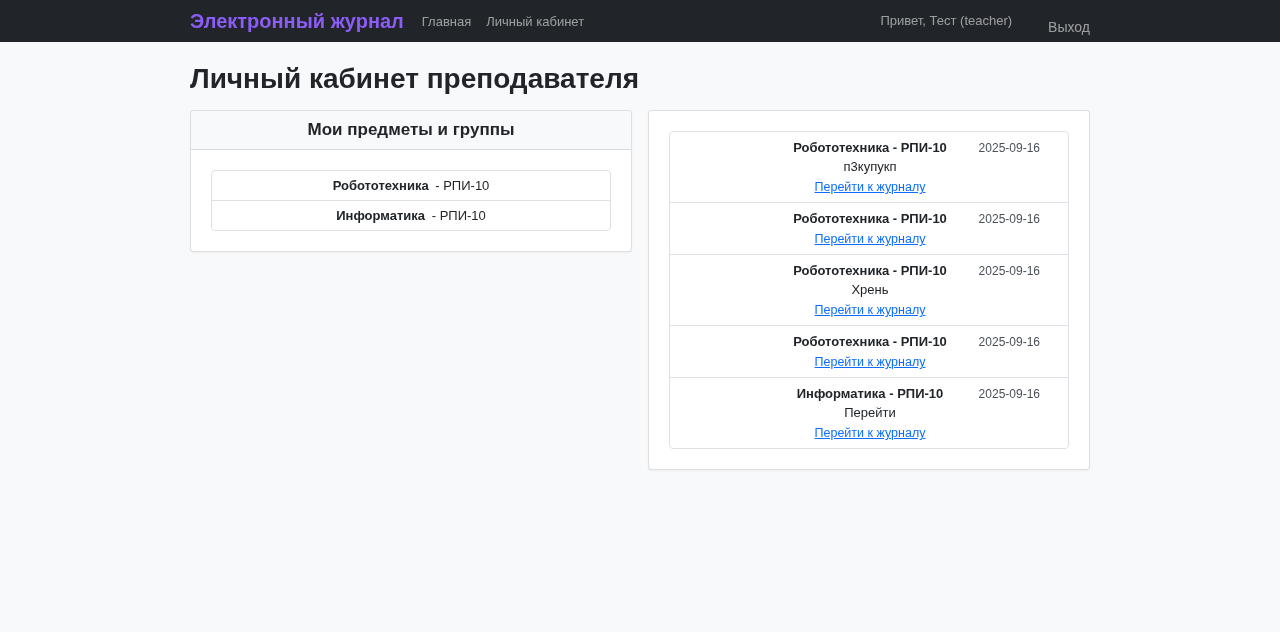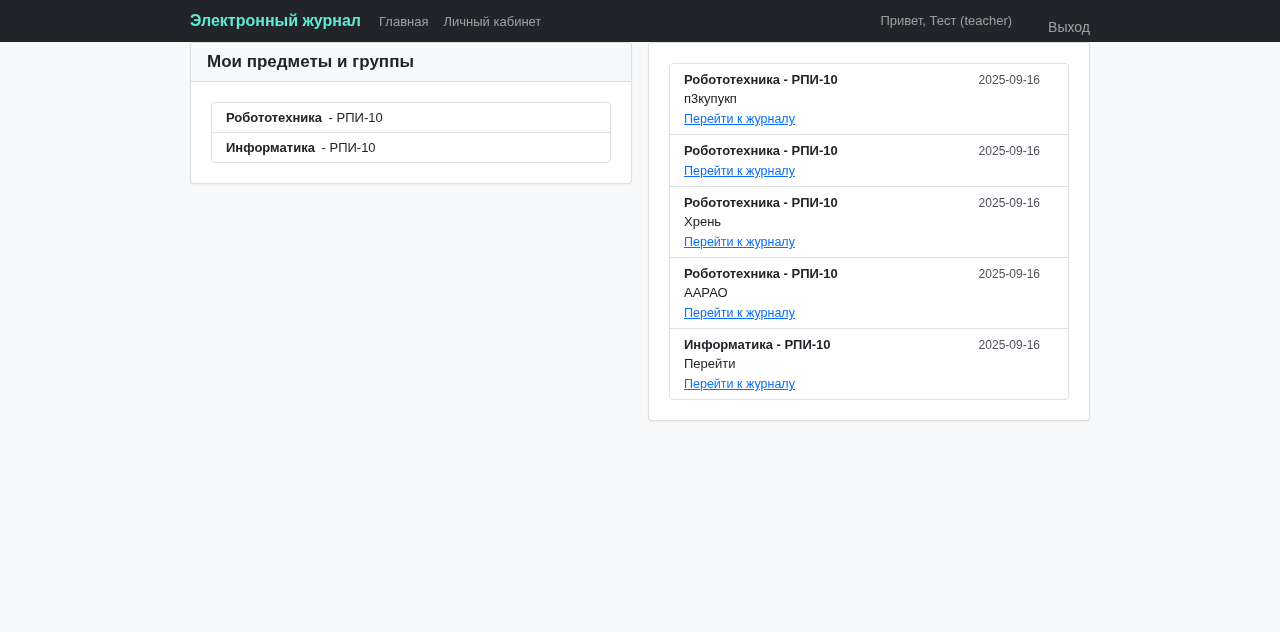--- a/index.html
+++ b/index.html
@@ -22,23 +22,23 @@
     display: flex;
     align-items: center;
   }
   .navbar-inner {
     width: 900px;
     margin: 0 auto;
     display: flex;
     align-items: center;
   }
   .brand {
-    color: #5eead4;
-    font-weight: bold;
-    font-size: 16px;
+    color: #8b5cf6;
+    font-weight: bold;
+    font-size: 20px;
     text-decoration: none;
     margin-right: 18px;
     white-space: nowrap;
   }
   .nav-link {
     color: rgba(255,255,255,0.55);
     font-size: 13px;
     text-decoration: none;
     margin-right: 15px;
     white-space: nowrap;
@@ -81,20 +81,21 @@
   }
   .col { flex: 1 1 0; min-width: 0; }
 
   
   .card {
     background: #ffffff;
     border: 1px solid rgba(0,0,0,0.125);
     border-radius: 4px;
     box-shadow: 0 1px 2px rgba(0,0,0,0.05);
     overflow: hidden;
+    text-align: center;
   }
   .card-header {
     background: #f8f9fa;
     border-bottom: 1px solid rgba(0,0,0,0.125);
     padding: 9px 16px;
     font-size: 17px;
     font-weight: bold;
     color: #212529;
   }
   .card-body { padding: 12px; }
@@ -157,20 +158,21 @@
     <a href="#" class="nav-link">Главная</a>
     <a href="#" class="nav-link">Личный кабинет</a>
     <div class="nav-right">
       <span class="navbar-text">Привет, Тест (teacher)</span>
       <a href="#" class="logout-link">Выход</a>
     </div>
   </div>
 </nav>
 
 <main class="container">
+  <h1 class="page-title">Личный кабинет преподавателя</h1>
 
   <div class="row">
 
     <div class="col">
       <section class="card">
         <header class="card-header">Мои предметы и группы</header>
         <div class="card-body">
           <ul class="list-group">
 
               <li class="subject-item">
@@ -207,21 +209,20 @@
 
               <li class="lesson-item">
                 <div class="lesson-title">Робототехника - РПИ-10</div>
                 <div class="lesson-topic">Хрень</div>
                 <a href="#" class="lesson-link">Перейти к журналу</a>
                 <span class="lesson-date">2025-09-16</span>
               </li>
 
               <li class="lesson-item">
                 <div class="lesson-title">Робототехника - РПИ-10</div>
-                <div class="lesson-topic">ААРАО</div>
                 <a href="#" class="lesson-link">Перейти к журналу</a>
                 <span class="lesson-date">2025-09-16</span>
               </li>
 
               <li class="lesson-item">
                 <div class="lesson-title">Информатика - РПИ-10</div>
                 <div class="lesson-topic">Перейти</div>
                 <a href="#" class="lesson-link">Перейти к журналу</a>
                 <span class="lesson-date">2025-09-16</span>
               </li>

